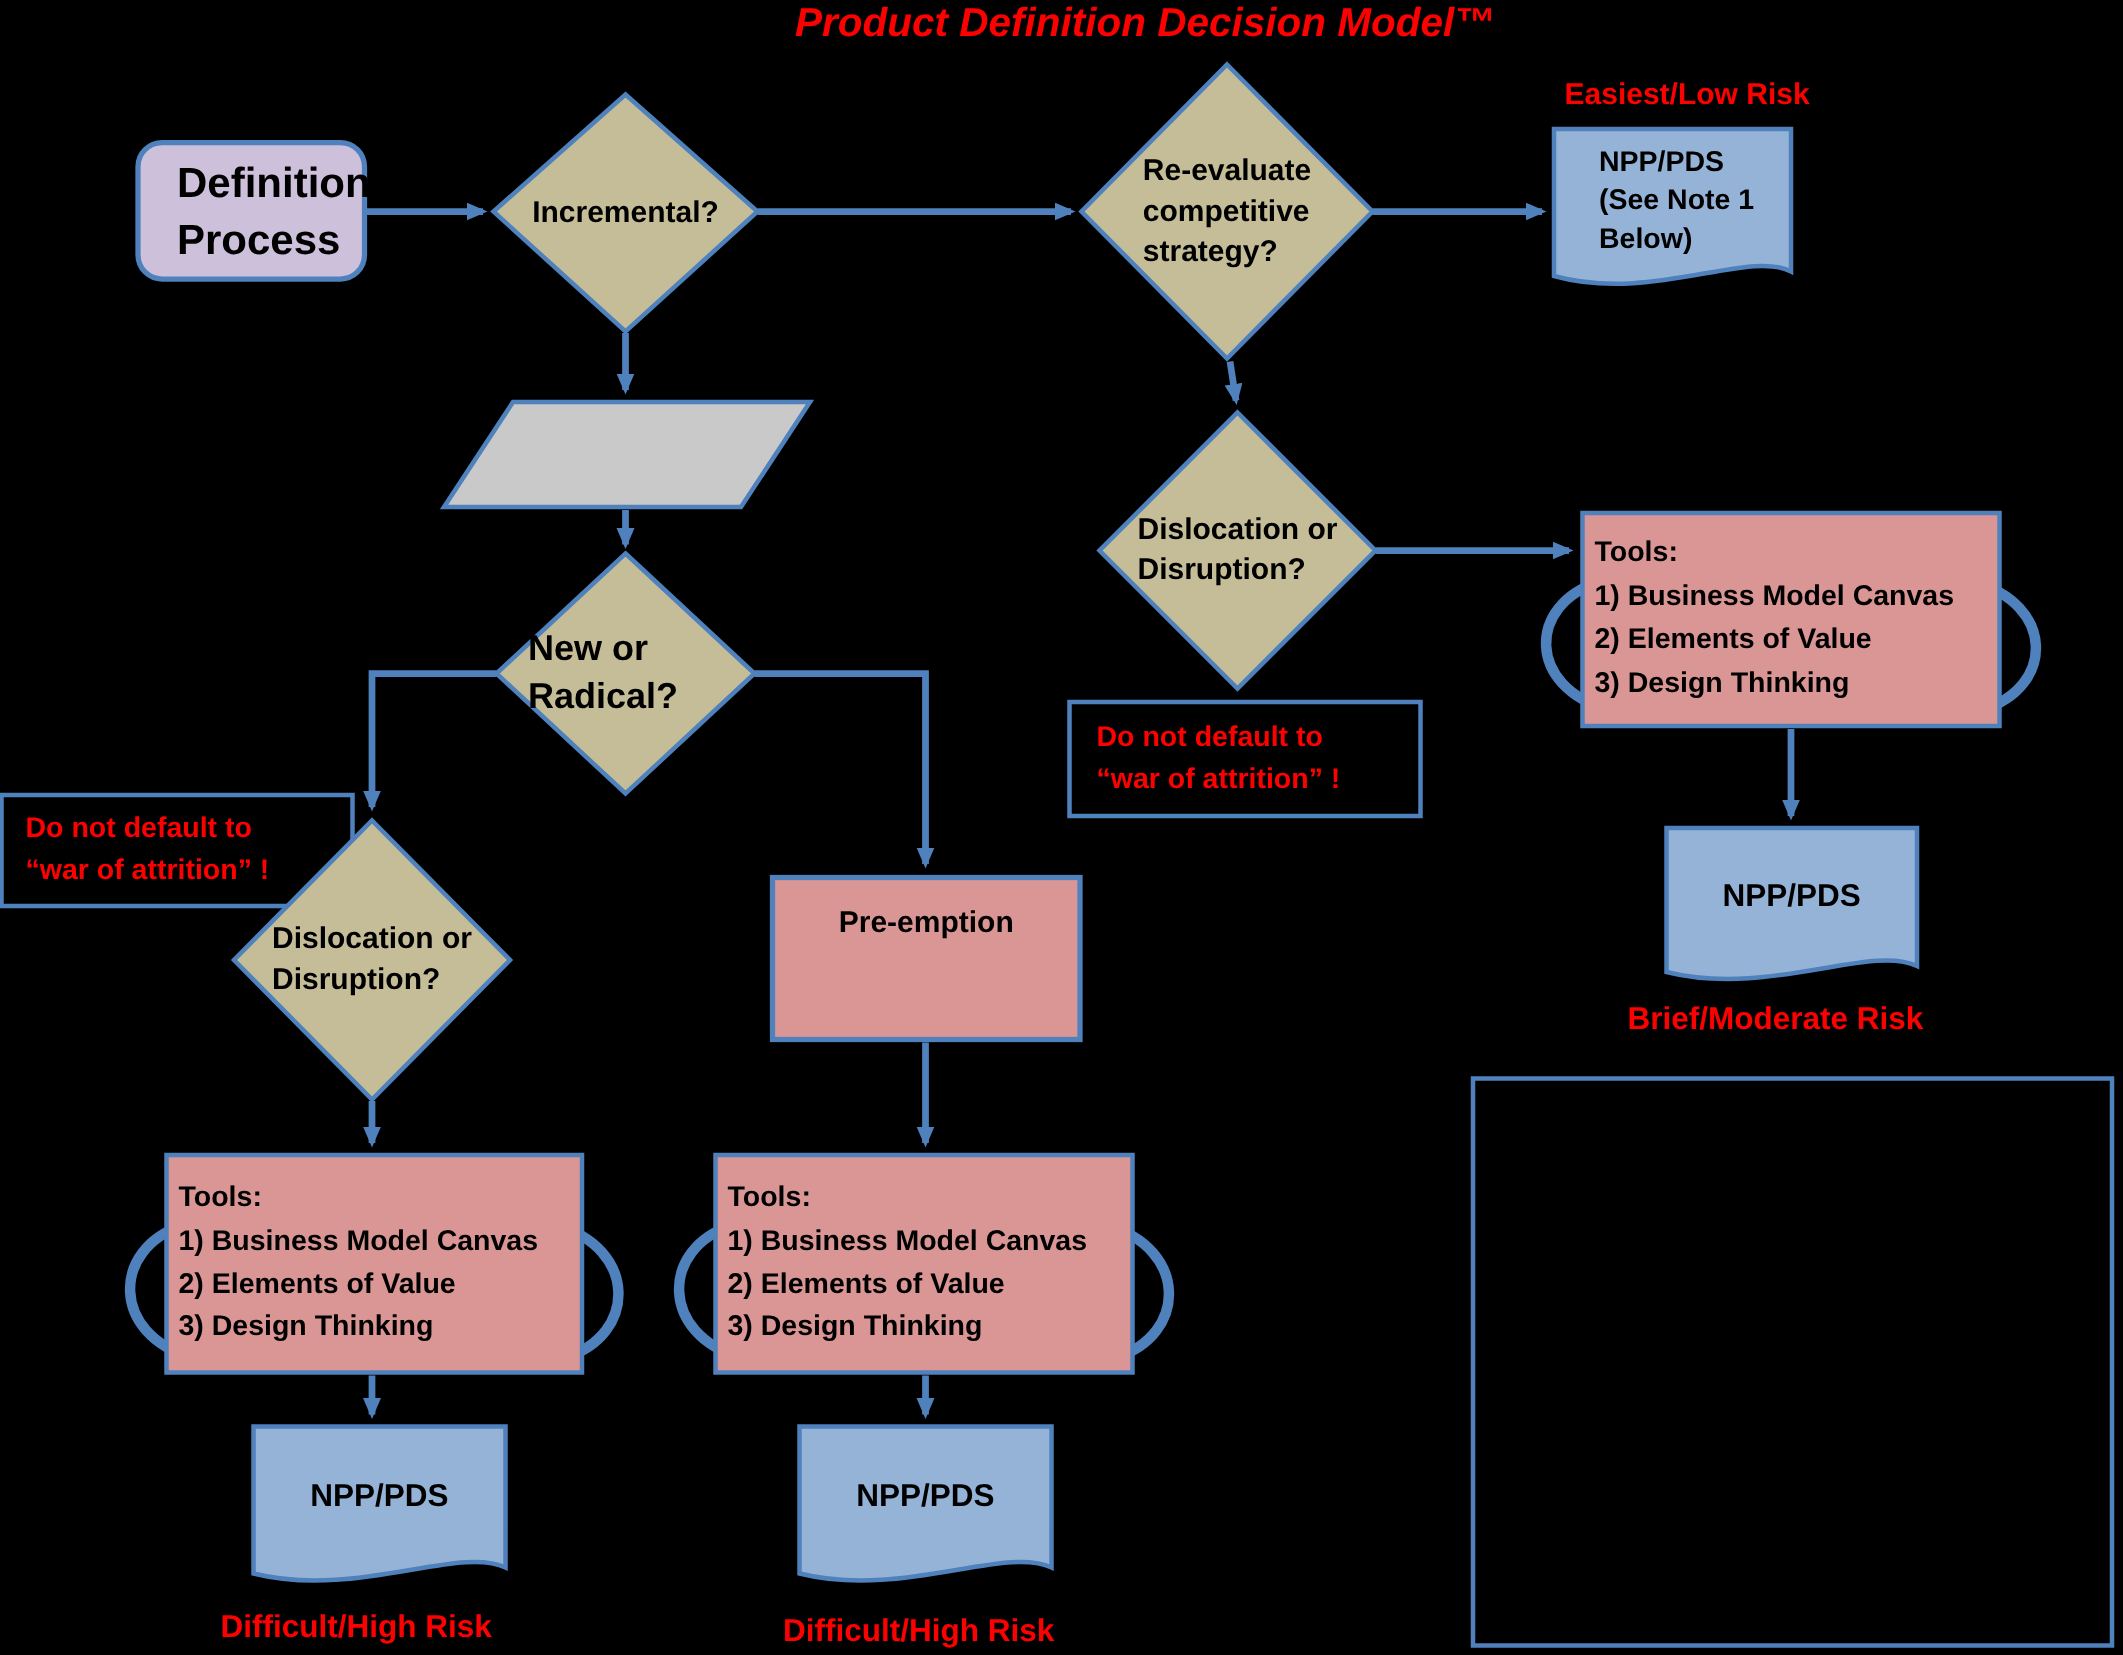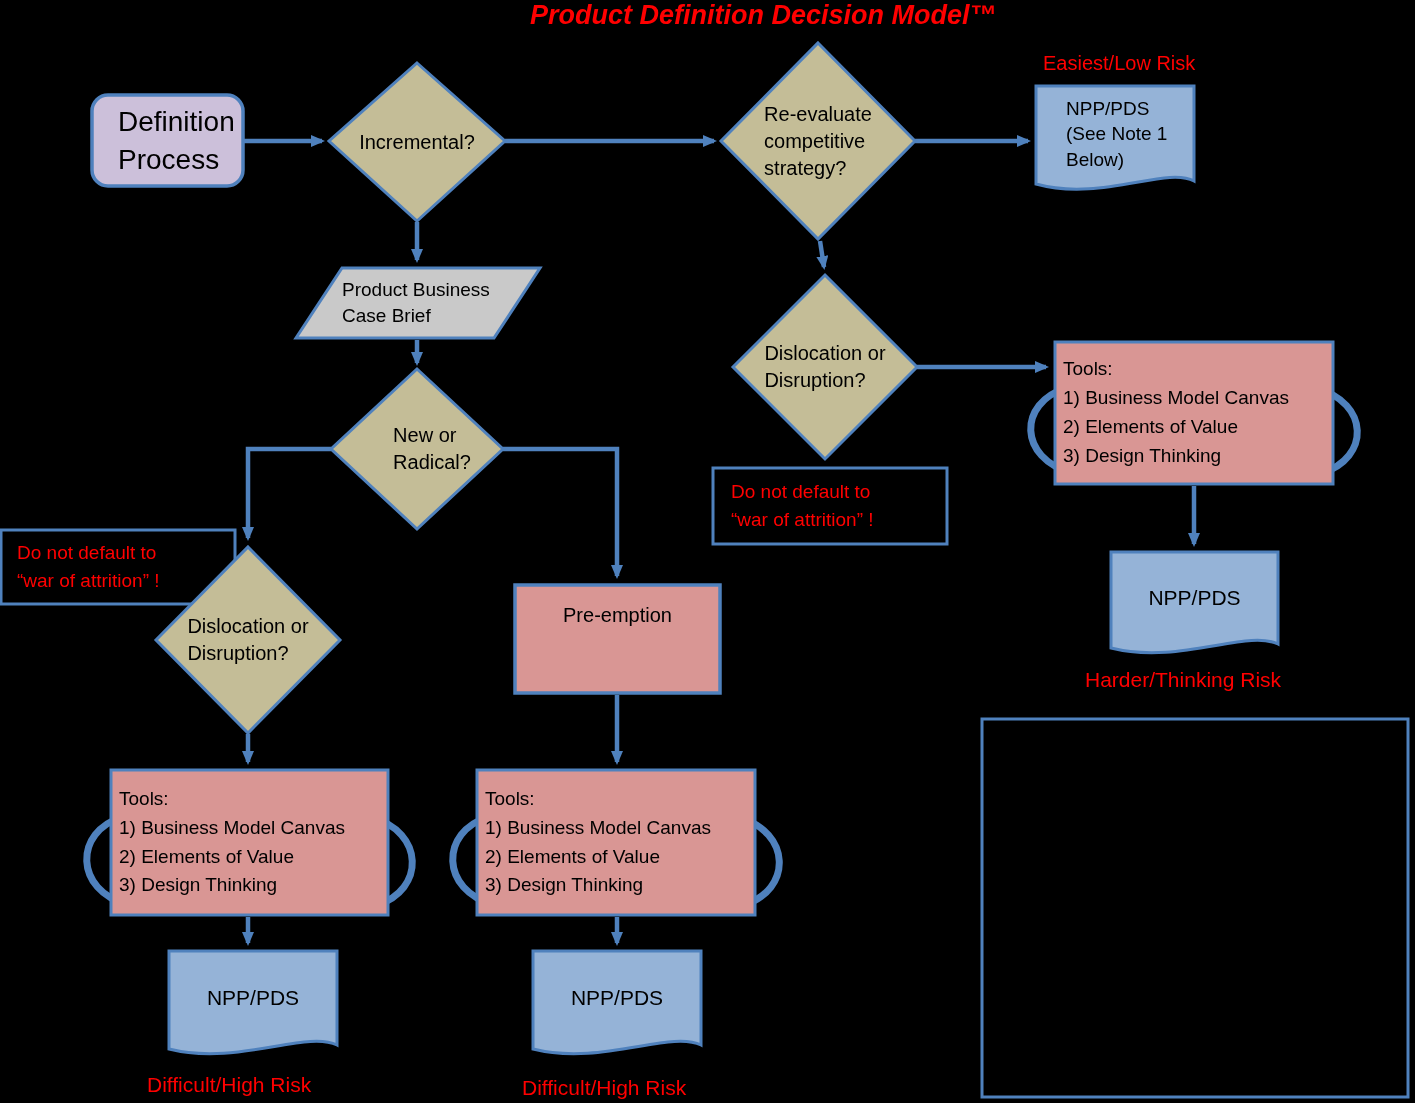--- a/index.html
+++ b/index.html
@@ -22,21 +22,21 @@
   .ln{stroke:var(--outline-blue);stroke-width:4.5;fill:none;}
   .loop{stroke:var(--outline-blue);stroke-width:7;fill:none;stroke-linecap:round;}
   .outline{fill:none;stroke:var(--outline-blue);stroke-width:3;}
   .diamond{fill:var(--diamond-fill);stroke:var(--outline-blue);stroke-width:3;}
   .proc{fill:var(--process-fill);stroke:var(--outline-blue);stroke-width:3.5;}
   .par{fill:var(--parallelogram-fill);stroke:var(--outline-blue);stroke-width:3;}
   .tools{fill:var(--tools-fill);stroke:var(--outline-blue);stroke-width:3;}
   .doc{fill:var(--document-fill);stroke:var(--outline-blue);stroke-width:3;}
   .prerect{fill:var(--tools-fill);stroke:var(--outline-blue);stroke-width:3.5;}
   .lbl{
-    position:absolute;z-index:2;font-weight:400;color:var(--text-black);
+    position:absolute;z-index:2;font-weight:700;color:var(--text-black);
     white-space:pre-line;display:flex;align-items:center;line-height:1.35;
   }
   .ctr{justify-content:center;text-align:center;}
   .lft{justify-content:flex-start;text-align:left;}
   .red{color:var(--warning-red);}
   .nowrap{white-space:nowrap;}
   #title{
     position:absolute;left:530px;top:0px;z-index:2;font-size:27px;
     font-weight:700;font-style:italic;color:var(--warning-red);white-space:nowrap;
   }
@@ -110,24 +110,22 @@
   <div class="lbl ctr" style="left:721px;top:43px;width:194px;height:196px;font-size:20px;text-align:left;">Re-evaluate
 competitive
 strategy?</div>
 
   <div class="lbl lft" style="left:1036px;top:86px;width:158px;height:96px;padding-left:30px;box-sizing:border-box;font-size:19px;">NPP/PDS
 (See Note 1
 Below)</div>
 
   <div class="lbl red nowrap" style="left:1043px;top:50px;font-size:20px;">Easiest/Low Risk</div>
 
-  <div class="lbl lft" style="left:320px;top:268px;width:210px;height:70px;padding-left:22px;box-sizing:border-box;font-size:19px;">Product Business
-Case Brief</div>
 
-  <div class="lbl ctr" style="left:346px;top:369px;width:172px;height:160px;font-size:20px;text-align:left;">New or
+  <div class="lbl ctr" style="left:316px;top:369px;width:172px;height:160px;font-size:24px;text-align:left;">New or
 Radical?</div>
 
   <div class="lbl ctr" style="left:733px;top:275px;width:184px;height:184px;font-size:20px;text-align:left;">Dislocation or
 Disruption?</div>
 
   <div class="lbl lft red" style="left:713px;top:468px;width:234px;height:76px;padding-left:18px;box-sizing:border-box;font-size:19px;line-height:1.5;">Do not default to
 “war of attrition” !</div>
 
   <div class="lbl lft red" style="left:1px;top:530px;width:234px;height:74px;padding-left:16px;box-sizing:border-box;font-size:19px;line-height:1.5;">Do not default to
 “war of attrition” !</div>
@@ -147,21 +145,21 @@
 2) Elements of Value
 3) Design Thinking</div>
 
   <div class="lbl lft" style="left:477px;top:770px;width:278px;height:145px;padding-left:8px;box-sizing:border-box;font-size:19px;line-height:1.52;">Tools:
 1) Business Model Canvas
 2) Elements of Value
 3) Design Thinking</div>
 
   <div class="lbl ctr" style="left:1111px;top:552px;width:167px;height:92px;font-size:21px;">NPP/PDS</div>
 
-  <div class="lbl red nowrap" style="left:1085px;top:666px;font-size:21px;">Harder/Thinking Risk</div>
+  <div class="lbl red nowrap" style="left:1085px;top:666px;font-size:21px;">Brief/Moderate Risk</div>
 
   <div class="lbl ctr" style="left:169px;top:951px;width:168px;height:94px;font-size:21px;">NPP/PDS</div>
 
   <div class="lbl ctr" style="left:533px;top:951px;width:168px;height:94px;font-size:21px;">NPP/PDS</div>
 
   <div class="lbl red nowrap" style="left:147px;top:1071px;font-size:21px;">Difficult/High Risk</div>
 
   <div class="lbl red nowrap" style="left:522px;top:1074px;font-size:21px;">Difficult/High Risk</div>
 
 </div>

